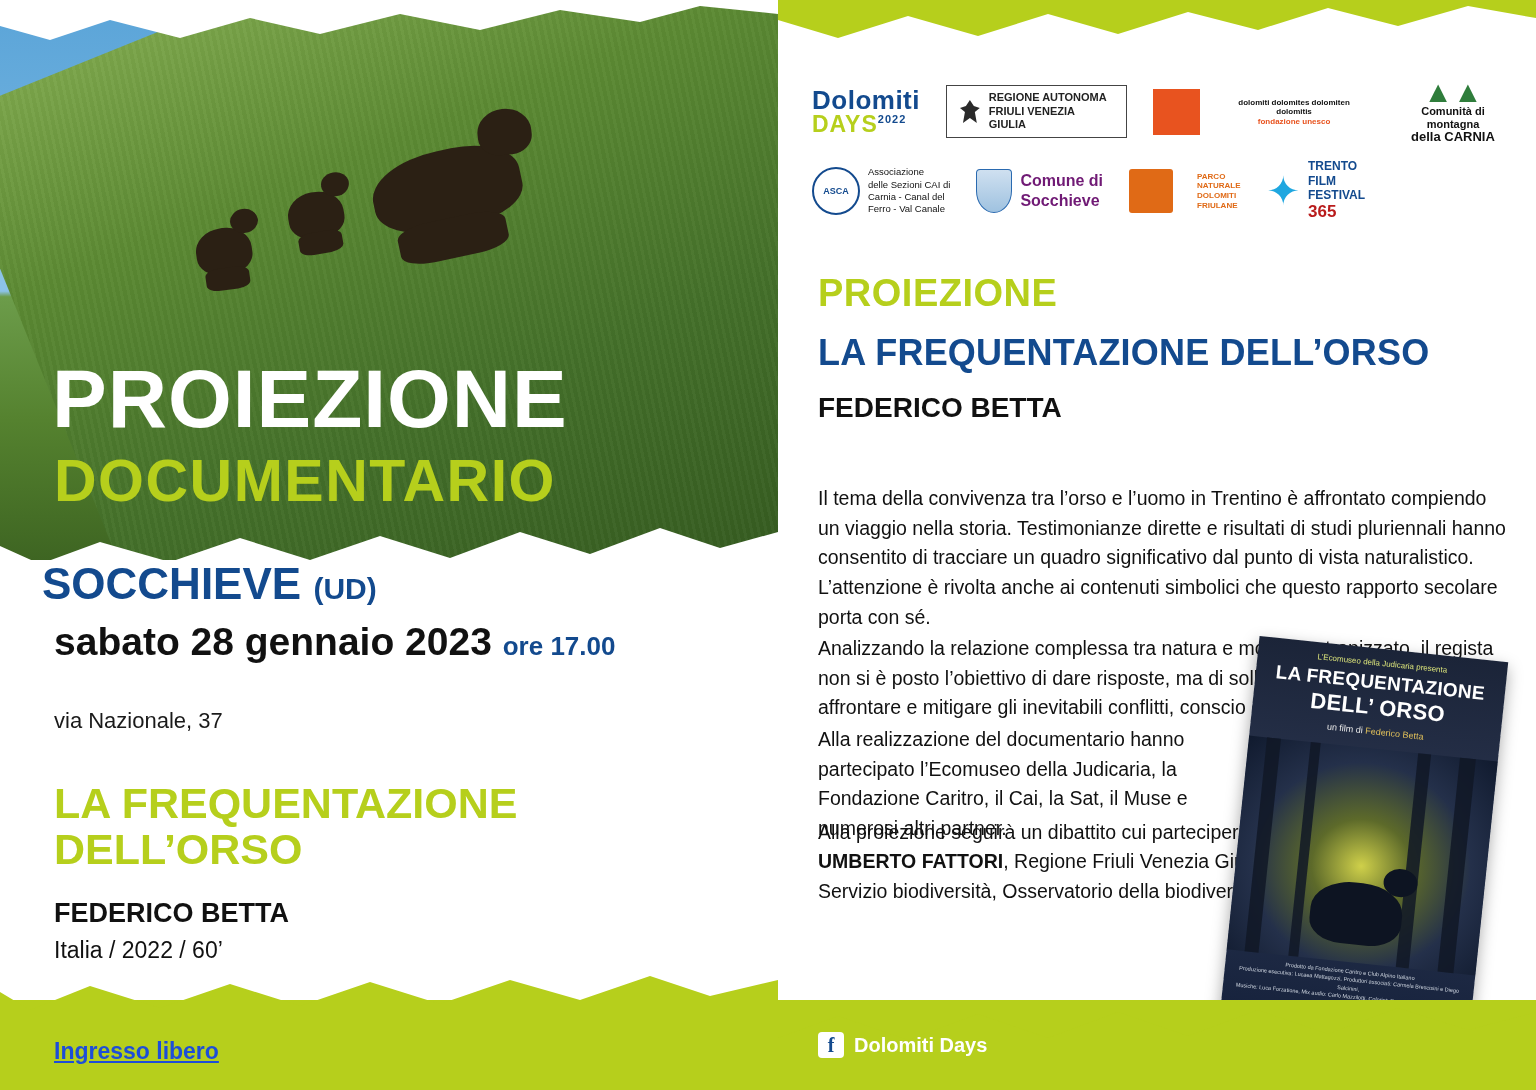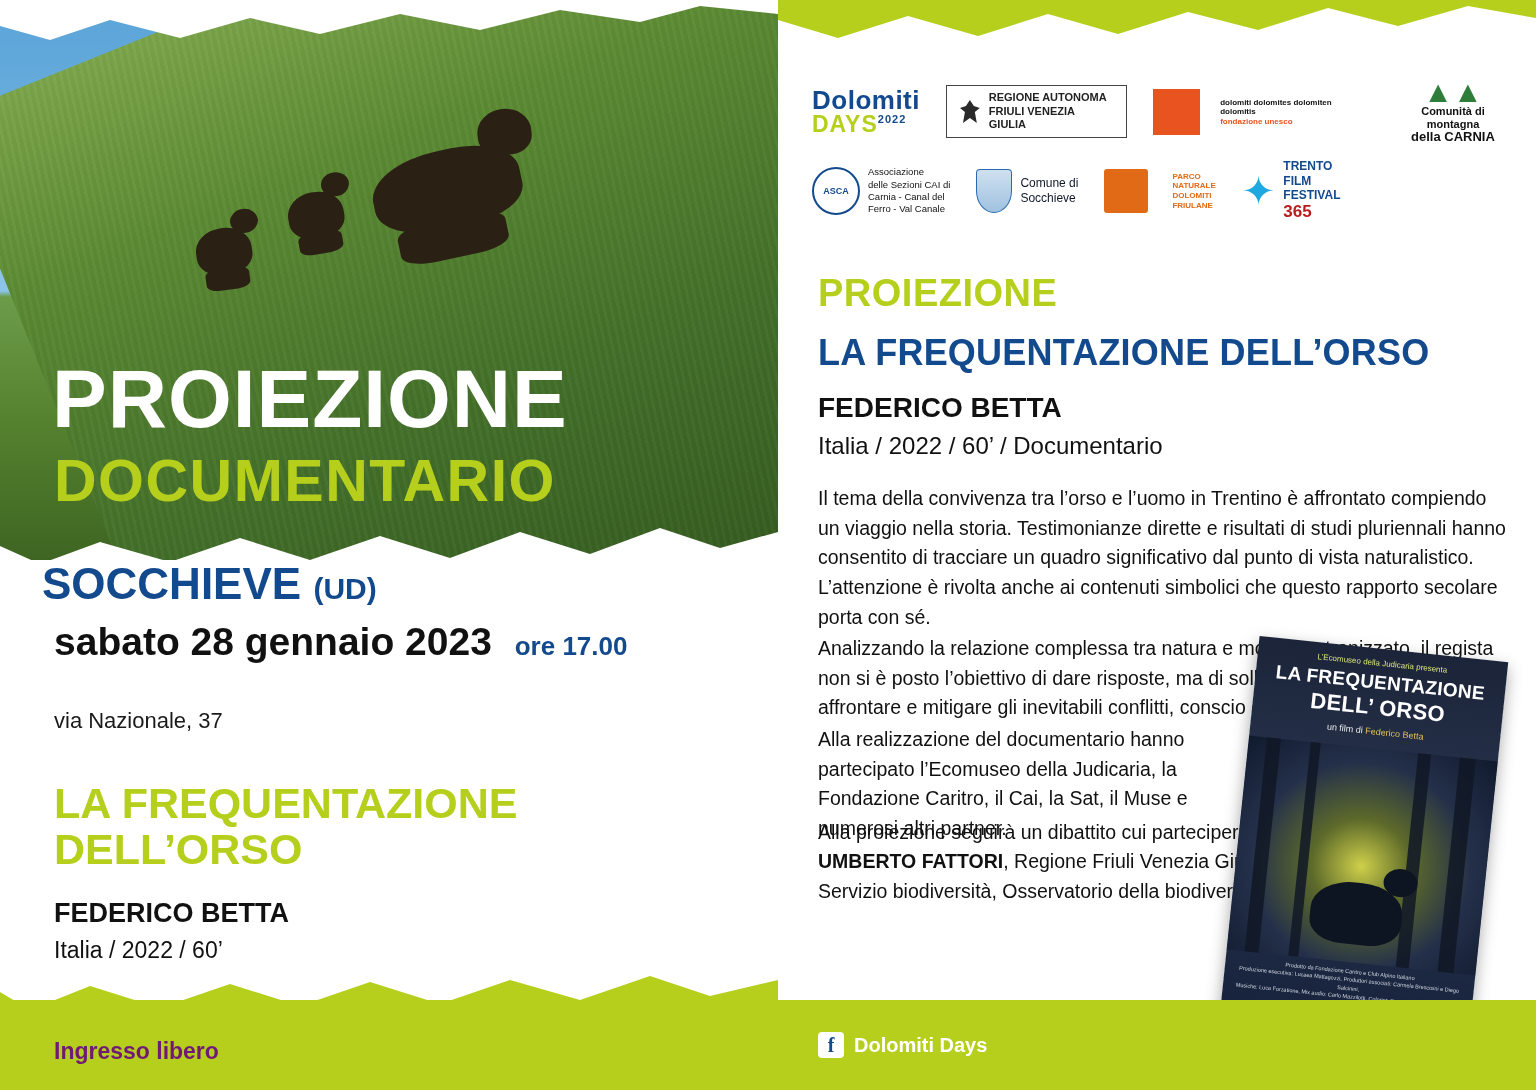--- a/index.html
+++ b/index.html
@@ -78,21 +78,21 @@
   }
   .t-socchieve{
     position:absolute;left:42px;top:562px;
     font-size:44px;font-weight:bold;color:#134a8e;line-height:1;
   }
   .t-socchieve .ud{font-size:30px;}
   .t-date{
     position:absolute;left:54px;top:622px;
     font-size:39px;font-weight:bold;color:#111111;line-height:1;
   }
-  .t-date .ore{font-size:26px;color:#134a8e;font-weight:bold;margin-left:12px;}
+  .t-date .ore{font-size:26px;color:#134a8e;font-weight:bold;}
   .t-venue{
     position:absolute;left:54px;top:672px;
     font-size:29px;color:#1a1a1a;line-height:1.25;
   }
   .t-address{
     position:absolute;left:54px;top:708px;
     font-size:22px;color:#1a1a1a;
   }
   .t-film{
     position:absolute;left:54px;top:780px;width:700px;
@@ -101,52 +101,52 @@
   .t-director{
     position:absolute;left:54px;top:898px;
     font-size:27px;font-weight:bold;color:#111111;
   }
   .t-meta{
     position:absolute;left:54px;top:937px;
     font-size:23px;color:#111111;
   }
   .t-free{
     position:absolute;left:54px;top:1038px;
-    font-size:23px;font-weight:bold;color:#701a75;
+    font-size:23px;font-weight:bold;color:#1d4ed8;text-decoration:underline;
   }
 
   
   .right{position:absolute;left:778px;top:0;width:758px;height:1090px;background:#ffffff;}
   .right-torn-top{position:absolute;left:778px;top:0;width:758px;height:56px;z-index:5;}
   .right-torn-bottom{position:absolute;left:778px;top:990px;width:758px;height:100px;z-index:5;}
 
   
   .logos{position:absolute;left:812px;top:78px;width:700px;}
   .logo-row{display:flex;align-items:center;gap:26px;margin-bottom:14px;}
   .logo{display:flex;align-items:center;}
   .logo-dolomiti .d1{font-size:26px;font-weight:bold;color:#134a8e;line-height:1;letter-spacing:.5px;}
   .logo-dolomiti .d2{font-size:23px;font-weight:bold;color:#b6cf1c;line-height:1;letter-spacing:1px;}
   .logo-dolomiti .d2 sup{font-size:11px;color:#134a8e;}
   .logo-box{border:1.5px solid #444;padding:5px 12px;display:flex;align-items:center;gap:8px;}
   .eagle{width:22px;height:26px;}
   .logo-box .lb-txt{font-size:11px;font-weight:bold;color:#222;line-height:1.25;}
-  .logo-unesco{display:flex;align-items:center;gap:20px;}
+  .logo-unesco{display:flex;align-items:center;gap:20px;text-align:center;}
   .unesco-sq{width:48px;height:46px;background:#e8531f;display:block;}
   .unesco-txt{font-size:8px;font-weight:bold;color:#111;line-height:1.2;}
   .unesco-sub{font-size:8px;color:#e8531f;font-weight:bold;}
   .carnia{display:flex;flex-direction:column;align-items:center;}
   .carnia .trees{font-size:30px;color:#2f7d3b;line-height:.9;}
   .carnia .ct{font-size:11px;font-weight:bold;color:#111;text-align:center;line-height:1.15;}
   .carnia .ct b{font-size:13px;}
   .asca{display:flex;align-items:center;gap:8px;}
   .asca-circ{width:44px;height:44px;border-radius:50%;border:2px solid #134a8e;display:flex;align-items:center;justify-content:center;font-size:9px;font-weight:bold;color:#134a8e;}
   .asca-txt{font-size:9.5px;color:#111;line-height:1.3;}
   .comune{display:flex;align-items:center;gap:8px;}
   .stemma{width:34px;height:42px;background:linear-gradient(#cfe0f0,#9fc2e0);border:1.5px solid #2a6ab0;border-radius:4px 4px 50% 50%;}
-  .comune-txt{font-size:12px;color:#0f172a;line-height:1.25;}
+  .comune-txt{font-size:16px;color:#701a75;line-height:1.25;font-weight:bold;}
   .parco{display:flex;align-items:center;gap:24px;}
   .parco-sq{width:44px;height:44px;background:#e06a16;border-radius:3px;}
   .parco-txt{font-size:8px;font-weight:bold;color:#e06a16;line-height:1.2;}
   .tff{display:flex;align-items:center;gap:8px;}
   .tff-star{font-size:40px;color:#1fa7e0;line-height:1;}
   .tff-txt{font-size:12px;font-weight:bold;color:#134a8e;line-height:1.2;}
   .tff-365{font-size:17px;color:#b91c1c;font-weight:bold;}
 
   .r-proiezione{position:absolute;left:818px;top:272px;font-size:38px;font-weight:bold;color:#b6cf1c;letter-spacing:.5px;}
   .r-title{position:absolute;left:818px;top:332px;font-size:36px;font-weight:bold;color:#134a8e;letter-spacing:.2px;}
@@ -317,21 +317,20 @@
           <div>FESTIVAL</div>
           <div class="tff-365">365</div>
         </div>
       </div>
     </div>
   </div>
 
   <div class="r-proiezione">PROIEZIONE</div>
   <div class="r-title">LA FREQUENTAZIONE DELL’ORSO</div>
   <div class="r-director">FEDERICO BETTA</div>
-  <div class="r-meta">Italia / 2022 / 60’ / Documentario</div>
 
   <div class="r-body">
     <p>Il tema della convivenza tra l’orso e l’uomo in Trentino è affrontato compiendo un viaggio nella storia. Testimonianze dirette e risultati di studi pluriennali hanno consentito di tracciare un quadro significativo dal punto di vista naturalistico. L’attenzione è rivolta anche ai contenuti simbolici che questo rapporto secolare porta con sé.</p>
     <p class="p2">Analizzando la relazione complessa tra natura e mondo antropizzato, il regista non si è posto l’obiettivo di dare risposte, ma di sollecitare riflessioni su come affrontare e mitigare gli inevitabili conflitti, conscio che non siano eliminabili.</p>
     <p class="p2 narrow">Alla realizzazione del documentario hanno partecipato l’Ecomuseo della Judicaria, la Fondazione Caritro, il Cai, la Sat, il Muse e numerosi altri partner.</p>
   </div>
 
   <div class="r-debate">
     <div>Alla proiezione seguirà un dibattito cui parteciperà</div>
     <div><b>UMBERTO FATTORI</b><span>, Regione Friuli Venezia Giulia,</span></div>

